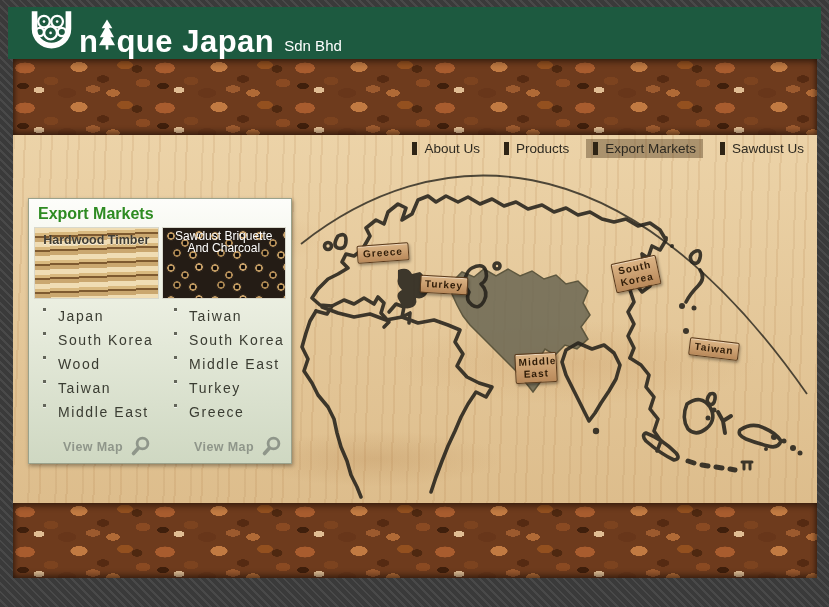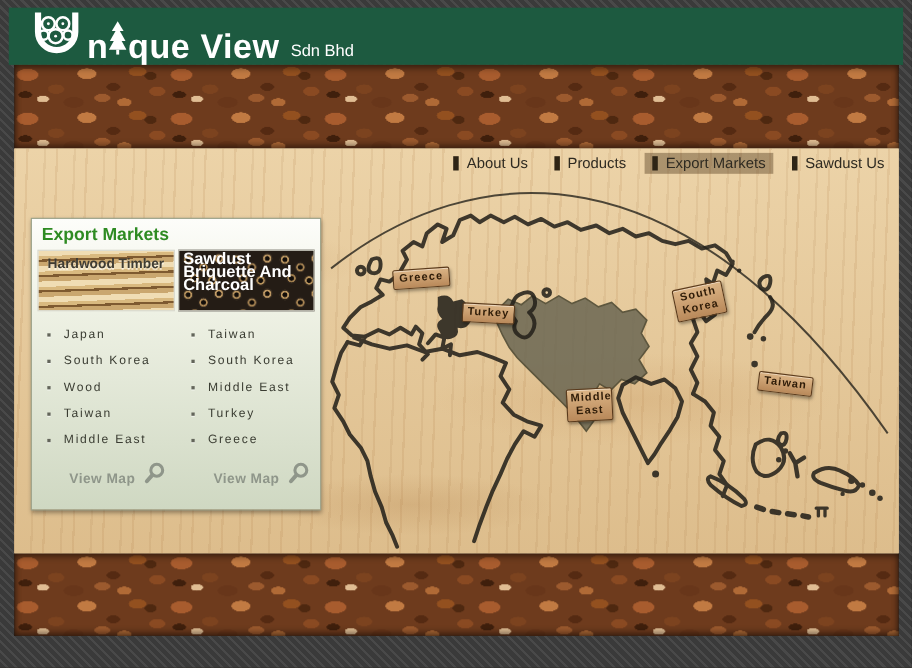--- a/index.html
+++ b/index.html
@@ -49,40 +49,40 @@
   .nav-item{display:flex;align-items:center;padding:2px 7px;cursor:pointer;
     color:var(--nav_text,#2e2a21);font-size:13.5px;}
   .nav-item.active{background:rgba(66,42,16,.38);}
   .nav-bar{width:5px;height:13px;background:#2e2415;margin-right:7px;}
   
   .panel{position:absolute;left:15px;top:63px;width:264px;height:266px;z-index:5;
     background:linear-gradient(180deg,#fdfdfa 0%,#eef1e4 32%,var(--panel_sage,#cfd8c2) 100%);
     border:1px solid #9aa28c;box-shadow:1px 2px 4px rgba(0,0,0,.35);}
   .panel-title{color:var(--title_green,#2e8b22);font-size:16px;font-weight:bold;padding:6px 0 4px 9px;}
   .thumb-row{display:flex;gap:3px;margin:0 5px;}
-  .thumb{flex:1;height:56px;position:relative;border:1px solid #d8d8cc;cursor:pointer;overflow:hidden;}
+  .thumb{flex:1;height:72px;position:relative;border:1px solid #d8d8cc;cursor:pointer;overflow:hidden;}
   .thumb-timber{background:repeating-linear-gradient(178deg,#f0ddb4 0 5px,#d9b97f 5px 8px,#7e5a30 8px 10px,#caa76f 10px 14px);}
   .thumb-timber .thumb-label{display:block;text-align:center;margin-top:5px;font-size:12.5px;font-weight:bold;
     color:#3f3c33;text-shadow:0 1px 0 rgba(255,255,255,.55);}
   .thumb-charcoal{background-color:#241c15;
     background-image:
       radial-gradient(circle 5px at 8px 8px,#120d09 0 2px,#c09a62 2.5px 3.5px,#30261c 4px 5px,transparent 5px),
       radial-gradient(circle 5px at 22px 15px,#120d09 0 2px,#b38d58 2.5px 3.5px,#2a211a 4px 5px,transparent 5px),
       radial-gradient(circle 5px at 36px 7px,#120d09 0 2px,#caa26a 2.5px 3.5px,#30261c 4px 5px,transparent 5px),
       radial-gradient(circle 5px at 14px 25px,#120d09 0 2px,#a98551 2.5px 3.5px,#2a211a 4px 5px,transparent 5px),
       radial-gradient(circle 5px at 30px 27px,#120d09 0 2px,#bf9960 2.5px 3.5px,#30261c 4px 5px,transparent 5px);
     background-size:44px 32px;}
-  .thumb-charcoal .thumb-label{display:block;padding:2px 4px;font-size:15px;font-weight:bold;color:#fff;line-height:12px;}
+  .thumb-charcoal .thumb-label{display:block;padding:2px 4px;font-size:12px;font-weight:normal;color:#fff;line-height:12px;text-align:center;}
   .list-row{display:flex;margin-top:9px;}
   .country-list{flex:1;list-style:none;margin:0;padding:0 0 0 14px;}
-  .country-list li{height:24px;display:flex;align-items:center;font-family:"DejaVu Sans",sans-serif;
-    font-size:11px;letter-spacing:1.6px;color:var(--list_text,#3a3c32);cursor:default;}
+  .country-list li{height:24px;display:flex;font-family:"DejaVu Sans",sans-serif;
+    font-size:14px;letter-spacing:1.6px;color:var(--list_text,#3a3c32);cursor:default;}
   .bullet{width:3px;height:3px;background:#63655a;box-shadow:0 1px 0 rgba(255,255,255,.6);margin-right:12px;flex:none;}
   .viewmap-row{display:flex;margin-top:7px;}
-  .viewmap{flex:1;display:flex;align-items:flex-end;justify-content:flex-end;padding-right:8px;cursor:pointer;
+  .viewmap{flex:1;display:flex;align-items:center;justify-content:flex-end;padding-right:8px;cursor:pointer;
     color:var(--viewmap_gray,#8f968a);font-size:12.5px;font-weight:bold;letter-spacing:.4px;}
   .viewmap svg{margin-left:6px;}
   
   .sign{position:absolute;z-index:4;background:linear-gradient(180deg,#dcb586,#b9895a);
     border:1px solid #5a3a1c;border-radius:2px;color:#2f1c08;font-weight:bold;font-size:10px;
     line-height:12px;text-align:center;letter-spacing:1px;padding:2px 3px;
     box-shadow:inset 0 1px 0 rgba(255,255,255,.45),1px 2px 3px rgba(0,0,0,.35);}
   .sign-greece{left:344px;top:109px;width:52px;transform:rotate(-4deg);}
   .sign-turkey{left:407px;top:141px;width:48px;transform:rotate(3deg);}
   .sign-korea{left:600px;top:124px;width:46px;transform:rotate(-12deg);}
@@ -120,21 +120,21 @@
       </span>
       <span class="brand-big">n</span>
       <span class="brand-tree">
         <svg width="16" height="33" viewBox="-1 0 18 34">
           <polygon fill="#fff" points="8,0 14,10 2,10"></polygon>
           <polygon fill="#fff" points="8,6 16,20 0,20"></polygon>
           <polygon fill="#fff" points="8,13 17,29 -1,29"></polygon>
           <rect fill="#fff" x="6.5" y="29" width="3" height="5"></rect>
         </svg>
       </span>
-      <span class="brand-big">que View</span>
+      <span class="brand-big">que Japan</span>
       <span class="brand-small">Sdn Bhd</span>
     </div>
   </div>
 
   <div class="mulch mulch-top"></div>
   <div class="mulch mulch-bottom"></div>
 
   <div class="content-wood">
 
     <svg class="map-svg" width="804" height="368" viewBox="13 135 804 368">

